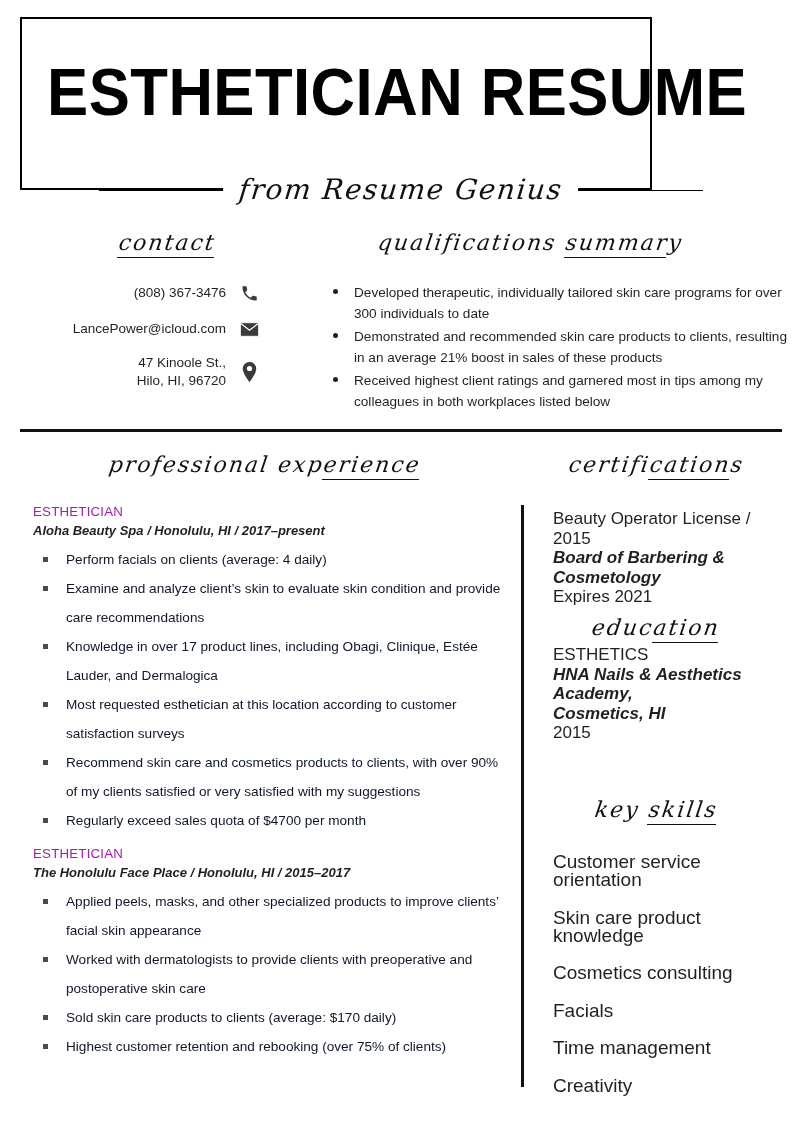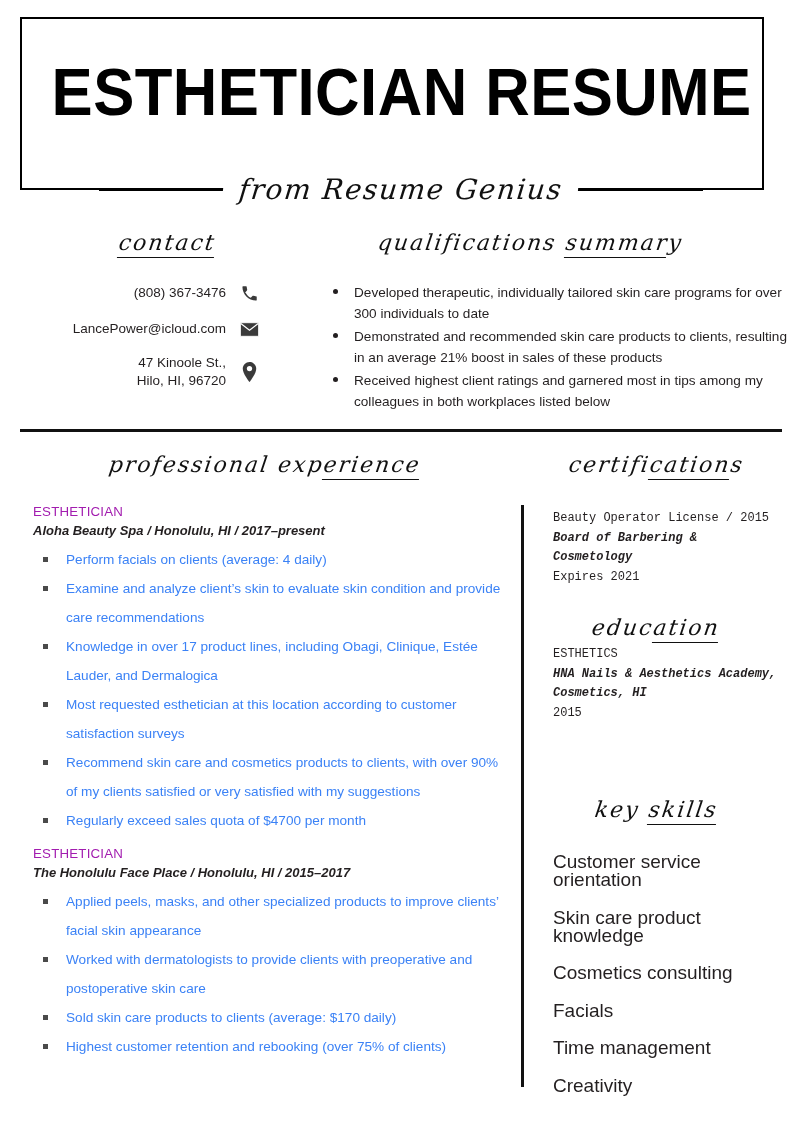--- a/index.html
+++ b/index.html
@@ -22,21 +22,21 @@
     width: 800px;
     height: 1132px;
     background: #fff;
   }
 
   
   .header-box {
     position: absolute;
     left: 20px;
     top: 17px;
-    width: 744px;
+    width: 632px;
     height: 173px;
     border: 2px solid #000;
     box-sizing: border-box;
     background: #fff;
   }
 
   .resume-title {
     position: absolute;
     left: 0;
     right: 0;
@@ -229,21 +229,21 @@
   .job-bullets {
     margin: 0;
     padding: 0;
     list-style: none;
   }
   .job-bullets li {
     position: relative;
     padding-left: 33px;
     font-size: 13.6px;
     line-height: 29px;
-    color: #3b82f6;
+    color: #0f172a;
   }
   .job-bullets li .sq {
     position: absolute;
     left: 10px;
     top: 12px;
     width: 5px;
     height: 5px;
     background: #4a4a4a;
   }
 
@@ -281,24 +281,23 @@
     width: 232px;
     text-align: center;
   }
   .skills-body {
     position: absolute;
     left: 553px;
     top: 853px;
     width: 225px;
   }
   .rc-line {
-    font-size: 12px;
+    font-size: 17px;
     line-height: 19.5px;
     color: #231f20;
-    font-family: Liberation Mono, monospace;
   }
   .rc-line.italic {
     font-style: italic;
     font-weight: 700;
   }
   .skill-item {
     font-size: 19px;
     line-height: 18px;
     margin-bottom: 19.5px;
     color: #231f20;

